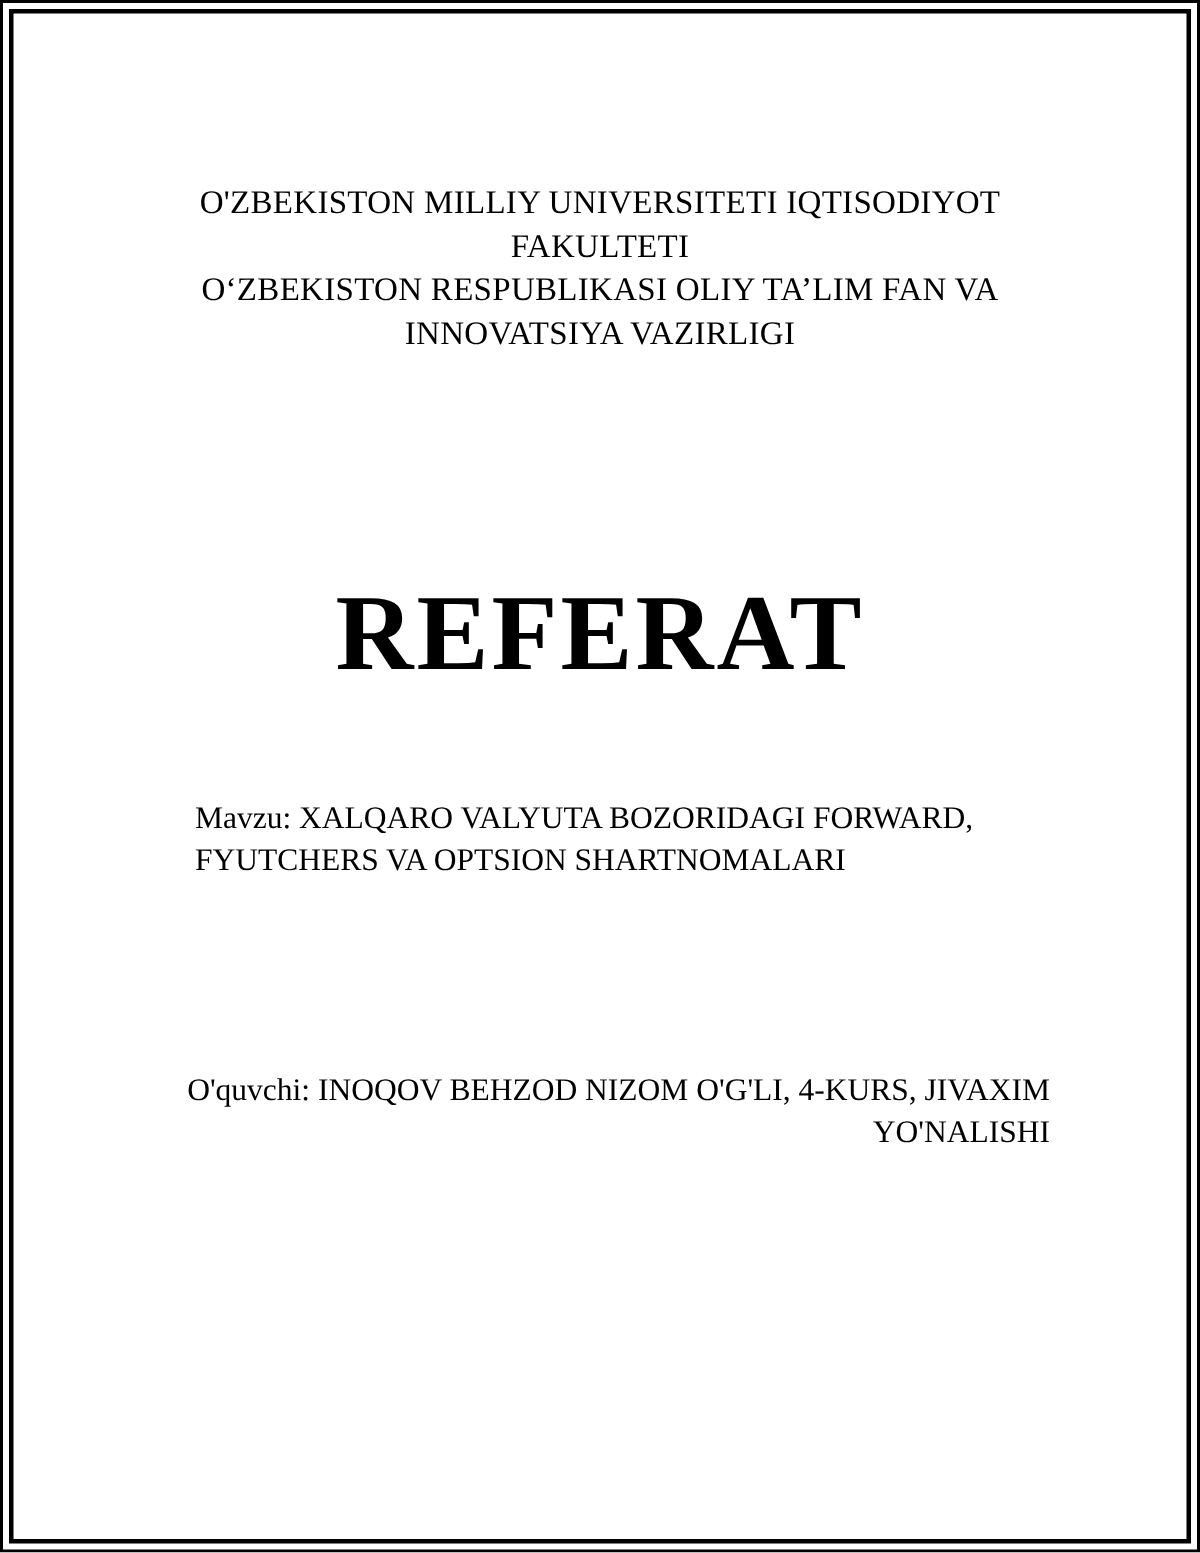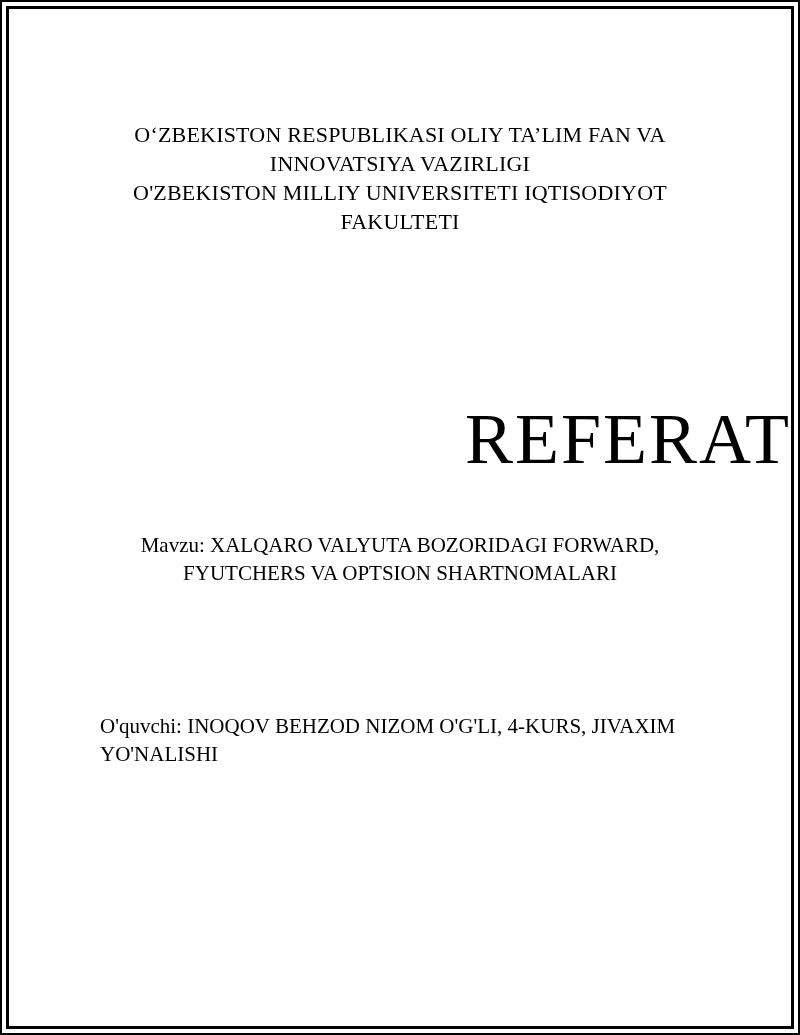--- a/index.html
+++ b/index.html
@@ -38,48 +38,47 @@
     transform: translateX(-50%);
     width: 580px;
     text-align: center;
     font-size: 22px;
     line-height: 29px;
     letter-spacing: 0.2px;
   }
 
   .main-title {
     position: absolute;
-    top: 392px;
+    top: 375px;
     left: 0;
     width: 100%;
-    text-align: right;
+    text-align: center;
     font-size: 72px;
     line-height: 76px;
-    font-weight: normal;
+    font-weight: bold;
     letter-spacing: 2px;
   }
 
   .topic-block {
     position: absolute;
     top: 522px;
     left: 50%;
     transform: translateX(-50%);
     width: 540px;
-    text-align: center;
     font-size: 21px;
     line-height: 28px;
   }
 
   .student-block {
     position: absolute;
     top: 703px;
     left: 50%;
     transform: translateX(-50%);
     width: 600px;
-    text-align: left;
+    text-align: right;
     font-size: 21px;
     line-height: 28px;
   }
 
   .year-block {
     position: absolute;
     top: 908px;
     left: 0;
     width: 100%;
     text-align: center;
@@ -89,22 +88,22 @@
 </style>
 </head>
 <body>
 
 <div class="page">
   <div class="inner-frame"></div>
 
   <div class="content">
 
     <div class="header-block">
+      <div>O'ZBEKISTON MILLIY UNIVERSITETI IQTISODIYOT FAKULTETI</div>
       <div>OʻZBEKISTON RESPUBLIKASI OLIY TA’LIM FAN VA INNOVATSIYA VAZIRLIGI</div>
-      <div>O'ZBEKISTON MILLIY UNIVERSITETI IQTISODIYOT FAKULTETI</div>
     </div>
 
     <div class="main-title">REFERAT</div>
 
     <div class="topic-block">Mavzu: XALQARO VALYUTA BOZORIDAGI FORWARD, FYUTCHERS VA OPTSION SHARTNOMALARI</div>
 
     <div class="student-block">O'quvchi: INOQOV BEHZOD NIZOM O'G'LI, 4-KURS, JIVAXIM YO'NALISHI</div>
 
 
   </div>

